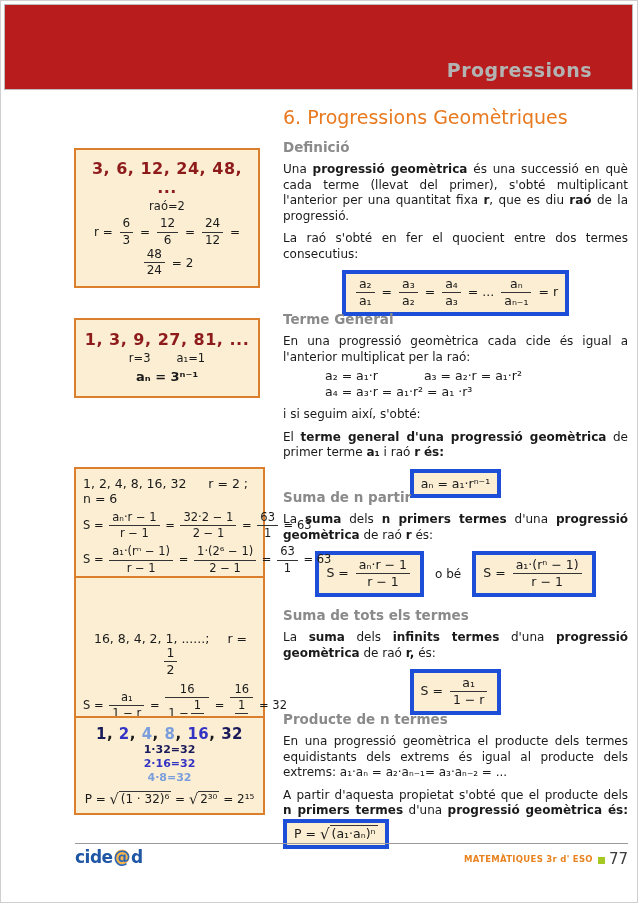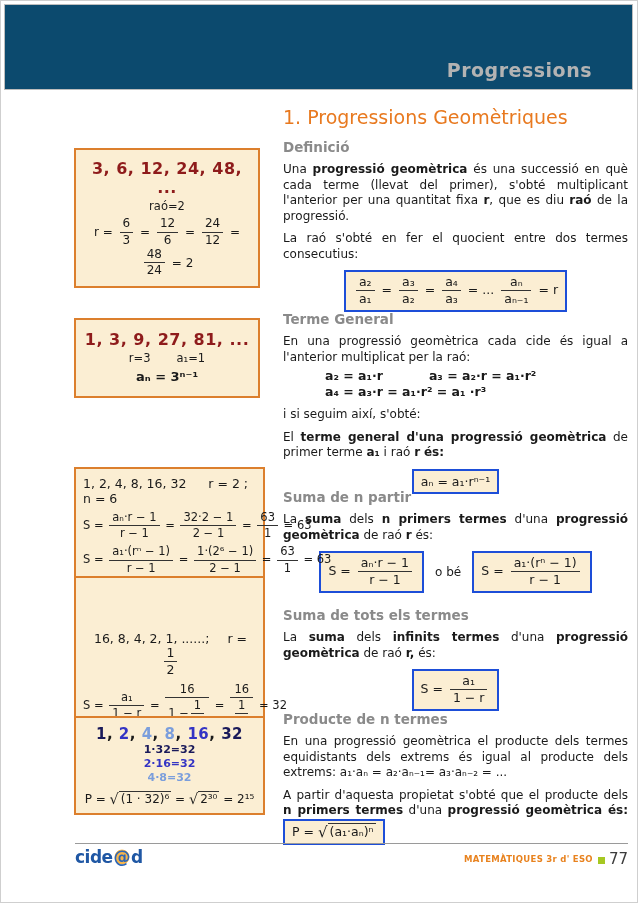--- a/index.html
+++ b/index.html
@@ -4,41 +4,41 @@
 <style>
   html,body{margin:0;padding:0;}
   body{
     width:638px;height:903px;position:relative;background:#ffffff;
     font-family:"DejaVu Sans","Liberation Sans",sans-serif;color:#1a1a1a;
     overflow:hidden;
   }
   .page-border{position:absolute;inset:0;border:1px solid #cfcfcf;pointer-events:none;}
 
   
-  .header{position:absolute;top:4px;left:4px;right:5px;height:84px;border:1px solid #bdbdbd;background:#0c4a6e;}
+  .header{position:absolute;top:4px;left:4px;right:5px;height:84px;border:1px solid #bdbdbd;background:#b91c1c;}
   .header-title{position:absolute;bottom:8px;right:40px;font-size:19px;font-weight:bold;color:#b3b3b3;letter-spacing:.5px;}
 
   
   .main-title{position:absolute;left:283px;top:106px;width:345px;font-size:19px;color:#e8791f;}
   .section{position:absolute;left:283px;width:345px;}
   .sec-definicio{top:139px;}
   .sec-terme{top:311px;}
   .sec-suma-n{top:489px;}
   .sec-suma-tots{top:607px;}
   .sec-producte{top:711px;}
   .sec-h{font-size:13.5px;font-weight:bold;color:#8a8a8a;margin:0 0 2px 0;}
   .body-p{font-size:12px;line-height:15.5px;text-align:justify;margin:7px 0 0 0;}
   .b{font-weight:bold;margin-top:48px;}
-  .eq-lines{margin:3px 0 0 42px;font-size:12.5px;line-height:16px;font-weight:bold;}
+  .eq-lines{margin:3px 0 0 42px;font-size:12.5px;line-height:16px;}
   .eq-gap{margin-left:46px;}
   .formula-center{text-align:center;margin:8px 0 0 0;}
 
   
   .fbox{
-    display:inline-block;background:#fbeed3;border:2px solid #1d4ed8;
+    display:inline-block;background:#fbeed3;border:4px solid #1d4ed8;
     padding:3px 7px;font-size:12.5px;vertical-align:middle;
   }
   .orlbl{margin:0 6px;font-size:12px;}
 
   
   .frac{display:inline-block;vertical-align:middle;text-align:center;margin:0 3px;line-height:1.15;}
   .frac .num{display:block;border-bottom:1px solid #333;padding:0 3px 1px 3px;}
   .frac .den{display:block;padding:1px 3px 0 3px;}
 
   
@@ -90,21 +90,21 @@
 </style>
 </head>
 <body>
 
 <div class="page-border"></div>
 
 <div class="header">
   <div class="header-title">Progressions</div>
 </div>
 
-<div class="main-title">1. Progressions Geomètriques</div>
+<div class="main-title">6. Progressions Geomètriques</div>
 
 <div class="section sec-definicio">
   <div class="sec-h">Definició</div>
   <p class="body-p"><span>Una </span><span class="b">progressió geomètrica</span><span> és una successió en què cada terme (llevat del primer), s'obté multiplicant l'anterior  per una quantitat fixa </span><span class="b">r</span><span>, que es diu </span><span class="b">raó</span><span> de la progressió.</span></p>
   <p class="body-p">La raó s'obté en fer el quocient entre dos termes consecutius:</p>
   <div class="formula-center">
     <span class="fbox">
       <span class="frac"><span class="num">a₂</span><span class="den">a₁</span></span>
       <span>=</span>
       <span class="frac"><span class="num">a₃</span><span class="den">a₂</span></span>

